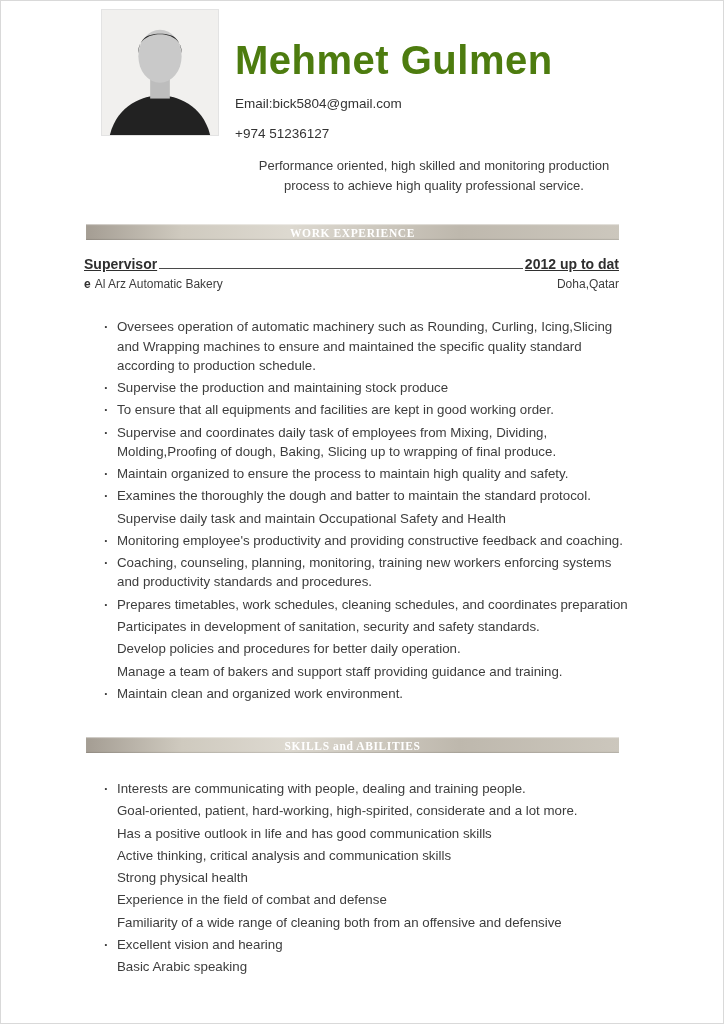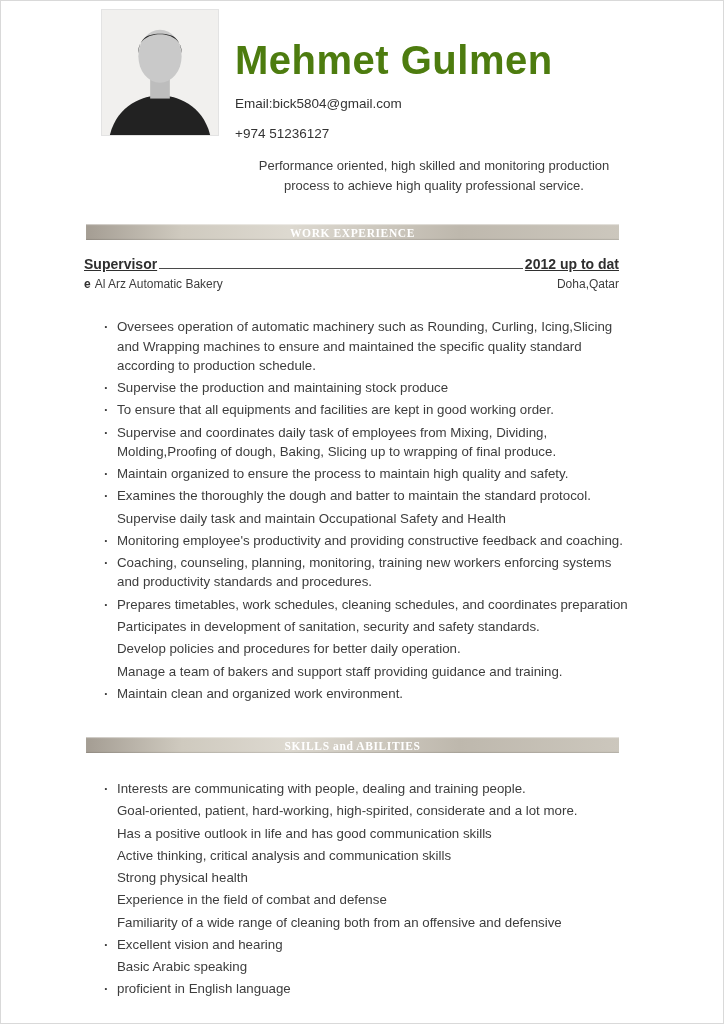--- a/index.html
+++ b/index.html
@@ -193,19 +193,15 @@
         <span class="li-text">Familiarity of a wide range of cleaning both from an offensive and defensive</span>
       </div>
     <div class="li">
         <span class="dot"></span>
         <span class="li-text">Excellent vision and hearing</span>
       </div>
     <div class="li">
         <span class="dot" style="visibility: hidden;"></span>
         <span class="li-text">Basic Arabic speaking</span>
       </div>
-    <div class="li">
-        <span class="dot"></span>
-        <span class="li-text">proficient in English language</span>
-      </div>
   </div>
 
 </div>
 
 </body></html>

